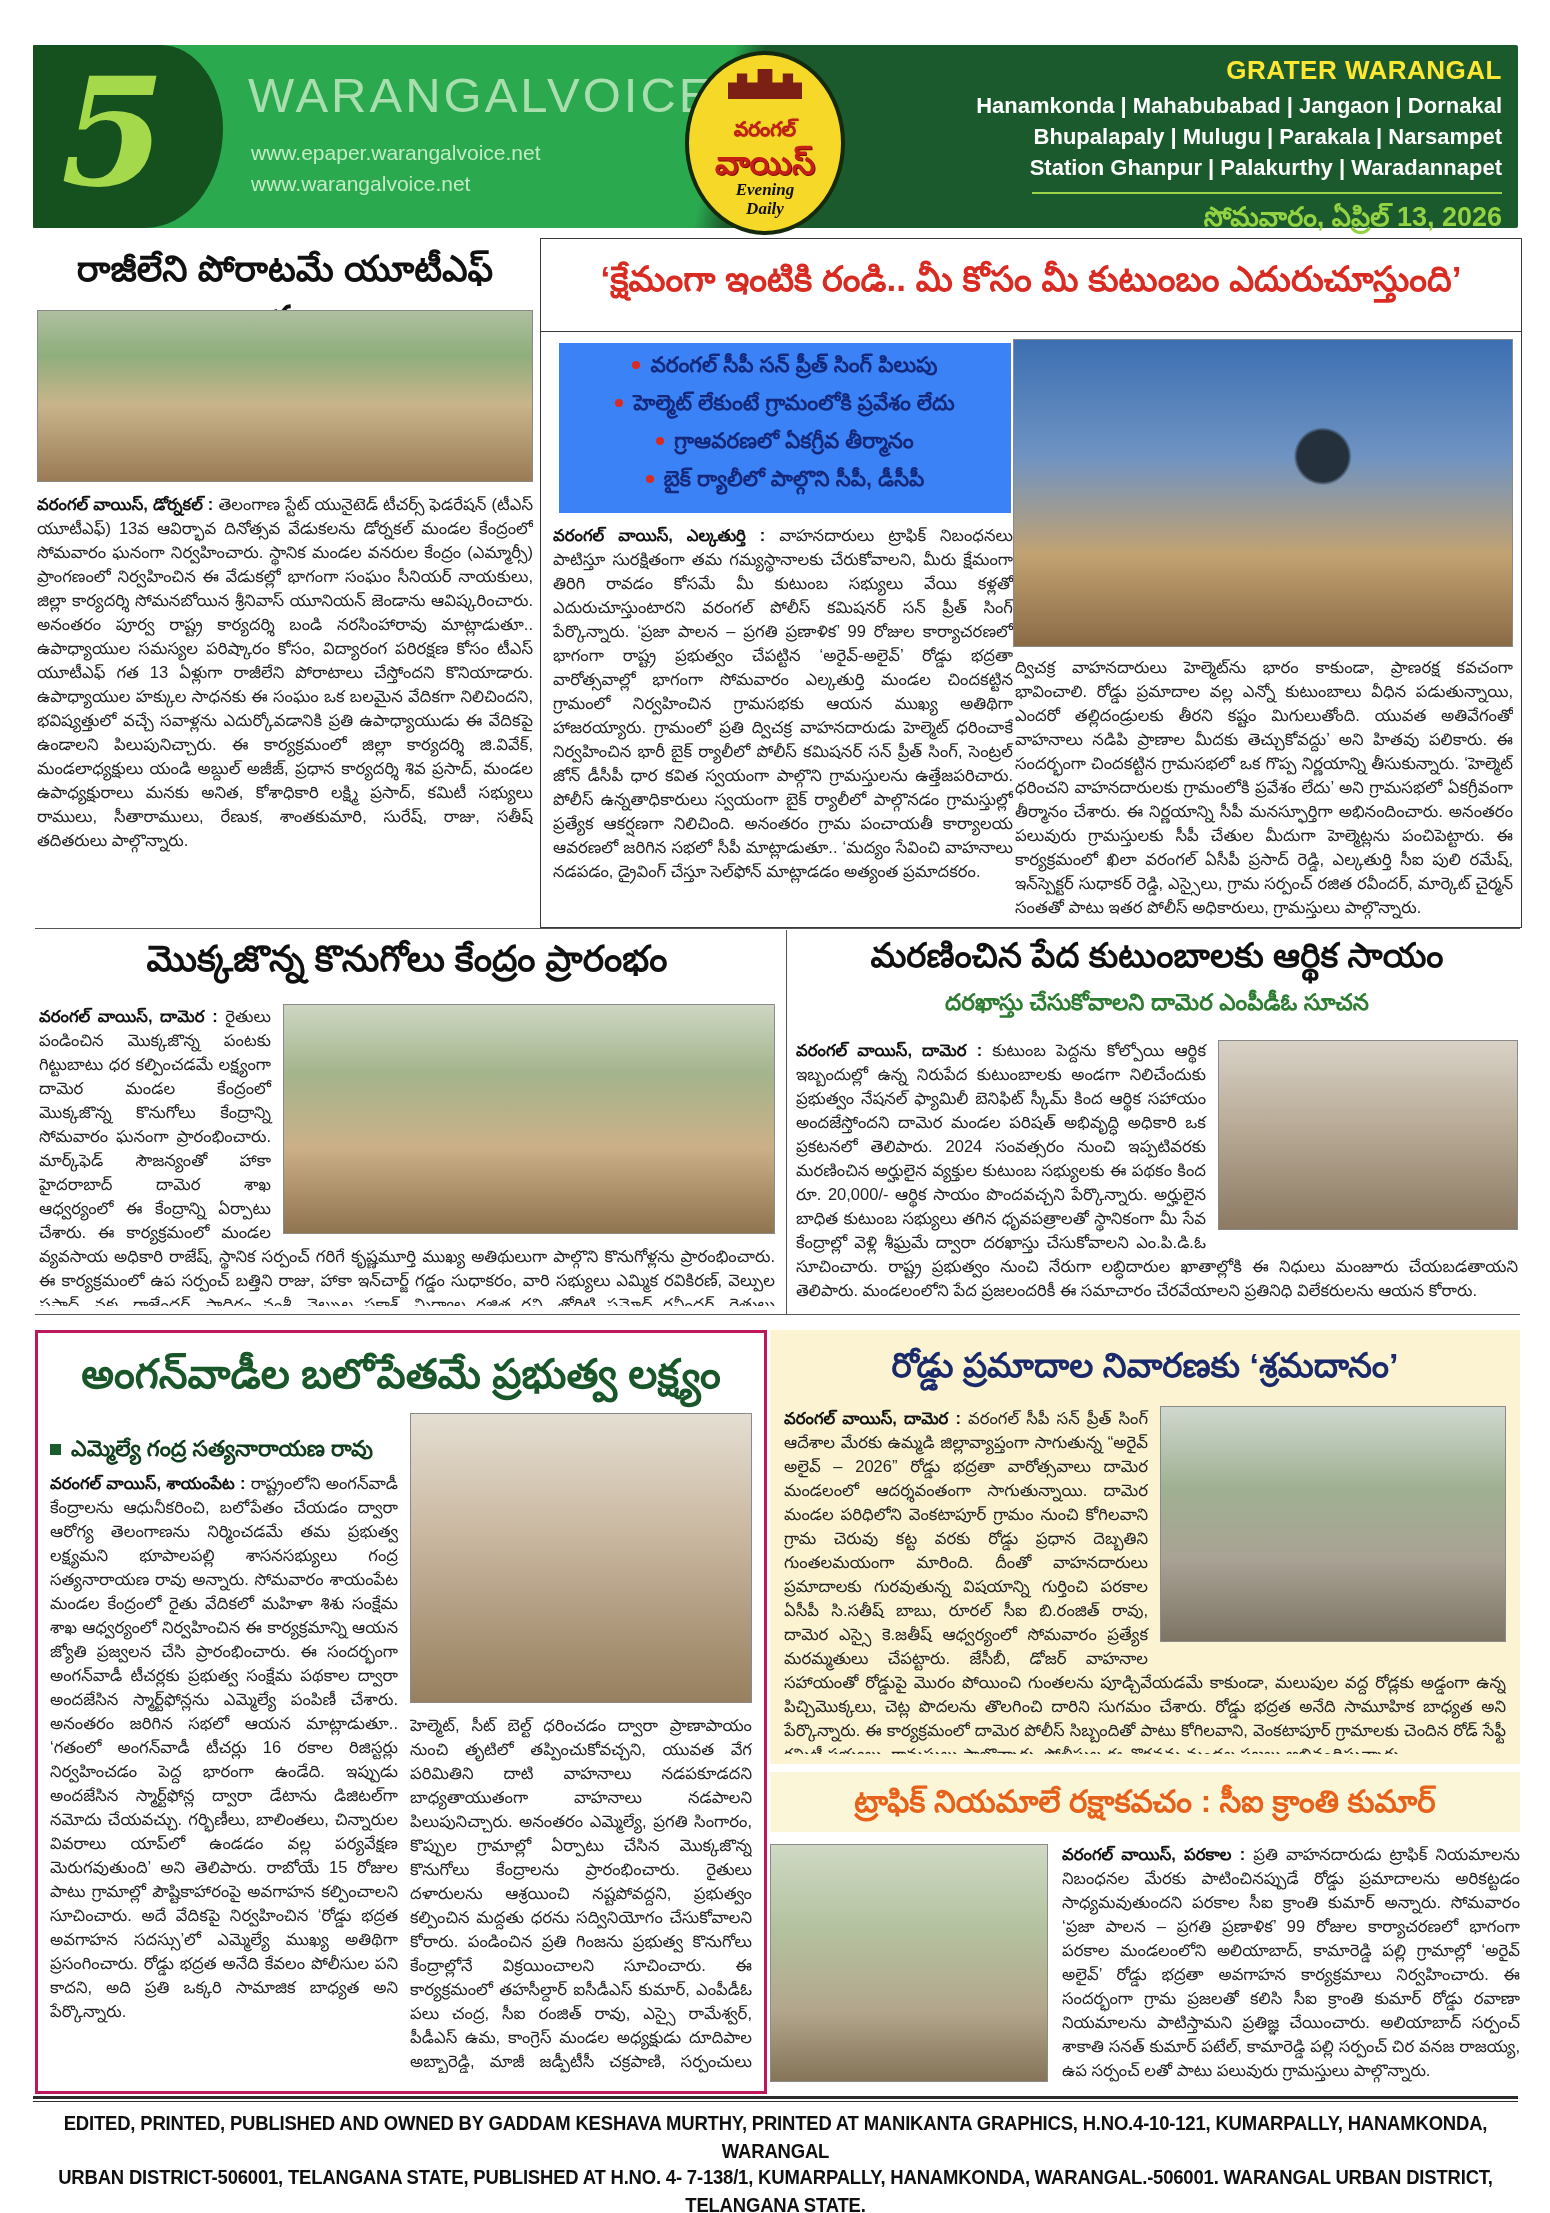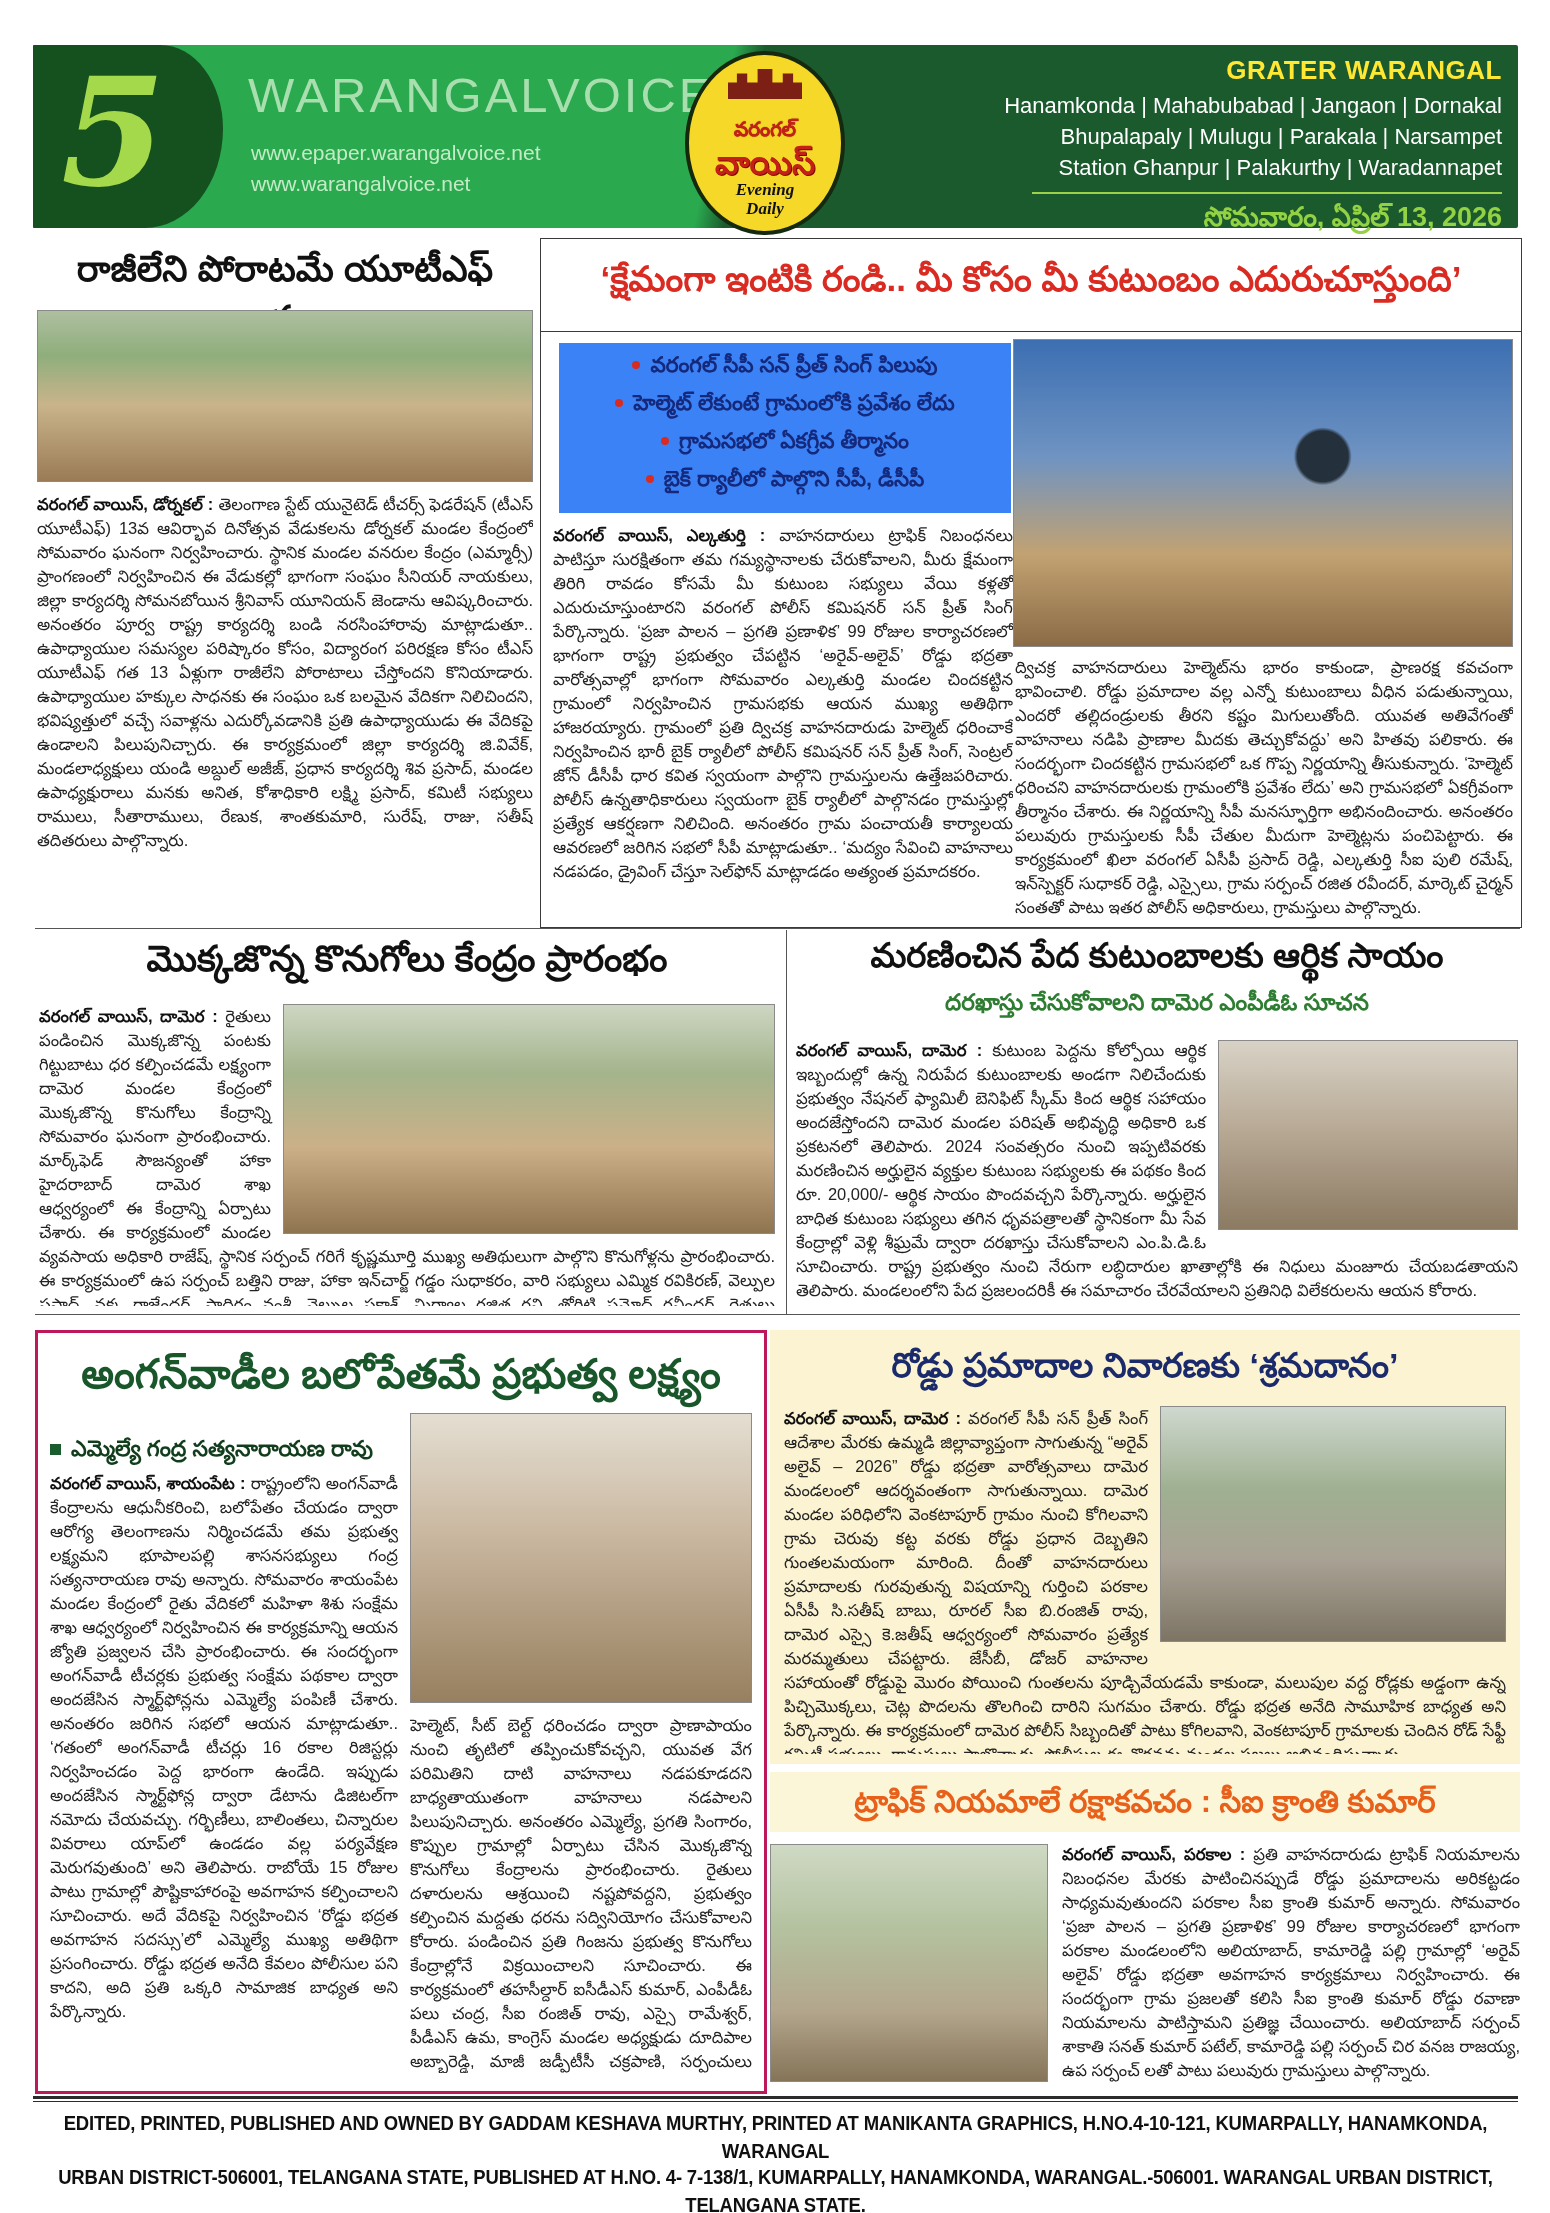--- a/index.html
+++ b/index.html
@@ -21,21 +21,21 @@
             border:4px solid #15290f;border-radius:50%;text-align:center;z-index:3;
             box-shadow:0 0 0 2px #f6d829 inset;}
   .logo .fort{width:74px;height:30px;margin:14px auto 0;background:
             linear-gradient(#7c1f14,#7c1f14) ;clip-path:polygon(0 100%,0 45%,12% 45%,12% 15%,26% 15%,26% 45%,40% 45%,40% 0,60% 0,60% 45%,74% 45%,74% 15%,88% 15%,88% 45%,100% 45%,100% 100%);}
   .logo .t1{color:#c42015;font-weight:bold;font-size:20px;margin-top:19px;text-shadow:0 0 1px #7a0c06;}
   .logo .t2{color:#c42015;font-weight:bold;font-size:33px;line-height:34px;text-shadow:1px 1px 0 #7a0c06;}
   .logo .t3{font-family:"Liberation Serif","DejaVu Serif",serif;font-style:italic;font-weight:bold;
             font-size:17px;line-height:19px;color:#111;}
   .mh-right{position:absolute;right:16px;top:10px;text-align:right;}
   .mh-edition{color:#ffe733;font-weight:bold;font-size:26px;letter-spacing:.5px;}
-  .mh-districts{color:#ffffff;font-size:22px;line-height:31px;font-weight:400;margin-top:4px;}
+  .mh-districts{color:#ffffff;font-size:22px;line-height:31px;font-weight:700;margin-top:4px;}
   .mh-rule{margin:9px 0 8px auto;width:470px;height:2px;background:#9bd24a;}
   .mh-date{color:#93d243;font-weight:bold;font-size:27px;}
   
   .article{position:absolute;}
   .hl{font-weight:bold;text-align:center;}
   .body-text{font-size:16.5px;line-height:24px;text-align:justify;color:#222;overflow:hidden;}
   .dateline{font-weight:bold;color:#111;}
   .photo{border:1px solid #8a8a8a;box-sizing:border-box;}
   .p1{background:linear-gradient(180deg,#aebfa0 0,#8fae7c 26%,#c9b48b 55%,#9a7b55 100%),
       radial-gradient(circle at 30% 55%,#5c4332 0 6%,transparent 7%);}
@@ -125,21 +125,21 @@
       <div class="pb-row">
           <span class="pb-dot"></span>
           <span class="pb-txt">వరంగల్ సీపీ సన్ ప్రీత్ సింగ్ పిలుపు</span>
         </div>
       <div class="pb-row">
           <span class="pb-dot"></span>
           <span class="pb-txt">హెల్మెట్ లేకుంటే గ్రామంలోకి ప్రవేశం లేదు</span>
         </div>
       <div class="pb-row">
           <span class="pb-dot"></span>
-          <span class="pb-txt">గ్రామసభలో ఏకగ్రీవ తీర్మానం</span>
+          <span class="pb-txt">గ్రాఆవరణలో ఏకగ్రీవ తీర్మానం</span>
         </div>
       <div class="pb-row">
           <span class="pb-dot"></span>
           <span class="pb-txt">బైక్ ర్యాలీలో పాల్గొని సీపీ, డీసీపీ</span>
         </div>
     </div>
     <div class="photo p2" style="position:absolute;right:8px;top:100px;width:500px;height:308px;"></div>
     <div class="body-text" style="position:absolute;left:12px;top:284px;width:460px;height:396px;">
       <b class="dateline">వరంగల్ వాయిస్, ఎల్కతుర్తి :</b>
       <span>వాహనదారులు ట్రాఫిక్ నిబంధనలు పాటిస్తూ సురక్షితంగా తమ గమ్యస్థానాలకు చేరుకోవాలని, మీరు క్షేమంగా తిరిగి రావడం కోసమే మీ కుటుంబ సభ్యులు వేయి కళ్లతో ఎదురుచూస్తుంటారని వరంగల్ పోలీస్ కమిషనర్ సన్ ప్రీత్ సింగ్ పేర్కొన్నారు. ‘ప్రజా పాలన – ప్రగతి ప్రణాళిక’ 99 రోజుల కార్యాచరణలో భాగంగా రాష్ట్ర ప్రభుత్వం చేపట్టిన ‘అరైవ్-అలైవ్’ రోడ్డు భద్రతా వారోత్సవాల్లో భాగంగా సోమవారం ఎల్కతుర్తి మండల చిందకట్టిన గ్రామంలో నిర్వహించిన గ్రామసభకు ఆయన ముఖ్య అతిథిగా హాజరయ్యారు. గ్రామంలో ప్రతి ద్విచక్ర వాహనదారుడు హెల్మెట్ ధరించాకే నిర్వహించిన భారీ బైక్ ర్యాలీలో పోలీస్ కమిషనర్ సన్ ప్రీత్ సింగ్, సెంట్రల్ జోన్ డీసీపీ ధార కవిత స్వయంగా పాల్గొని గ్రామస్తులను ఉత్తేజపరిచారు. పోలీస్ ఉన్నతాధికారులు స్వయంగా బైక్ ర్యాలీలో పాల్గొనడం గ్రామస్తుల్లో ప్రత్యేక ఆకర్షణగా నిలిచింది. అనంతరం గ్రామ పంచాయతీ కార్యాలయ ఆవరణలో జరిగిన సభలో సీపీ మాట్లాడుతూ.. ‘మద్యం సేవించి వాహనాలు నడపడం, డ్రైవింగ్ చేస్తూ సెల్‌ఫోన్ మాట్లాడడం అత్యంత ప్రమాదకరం.</span>

